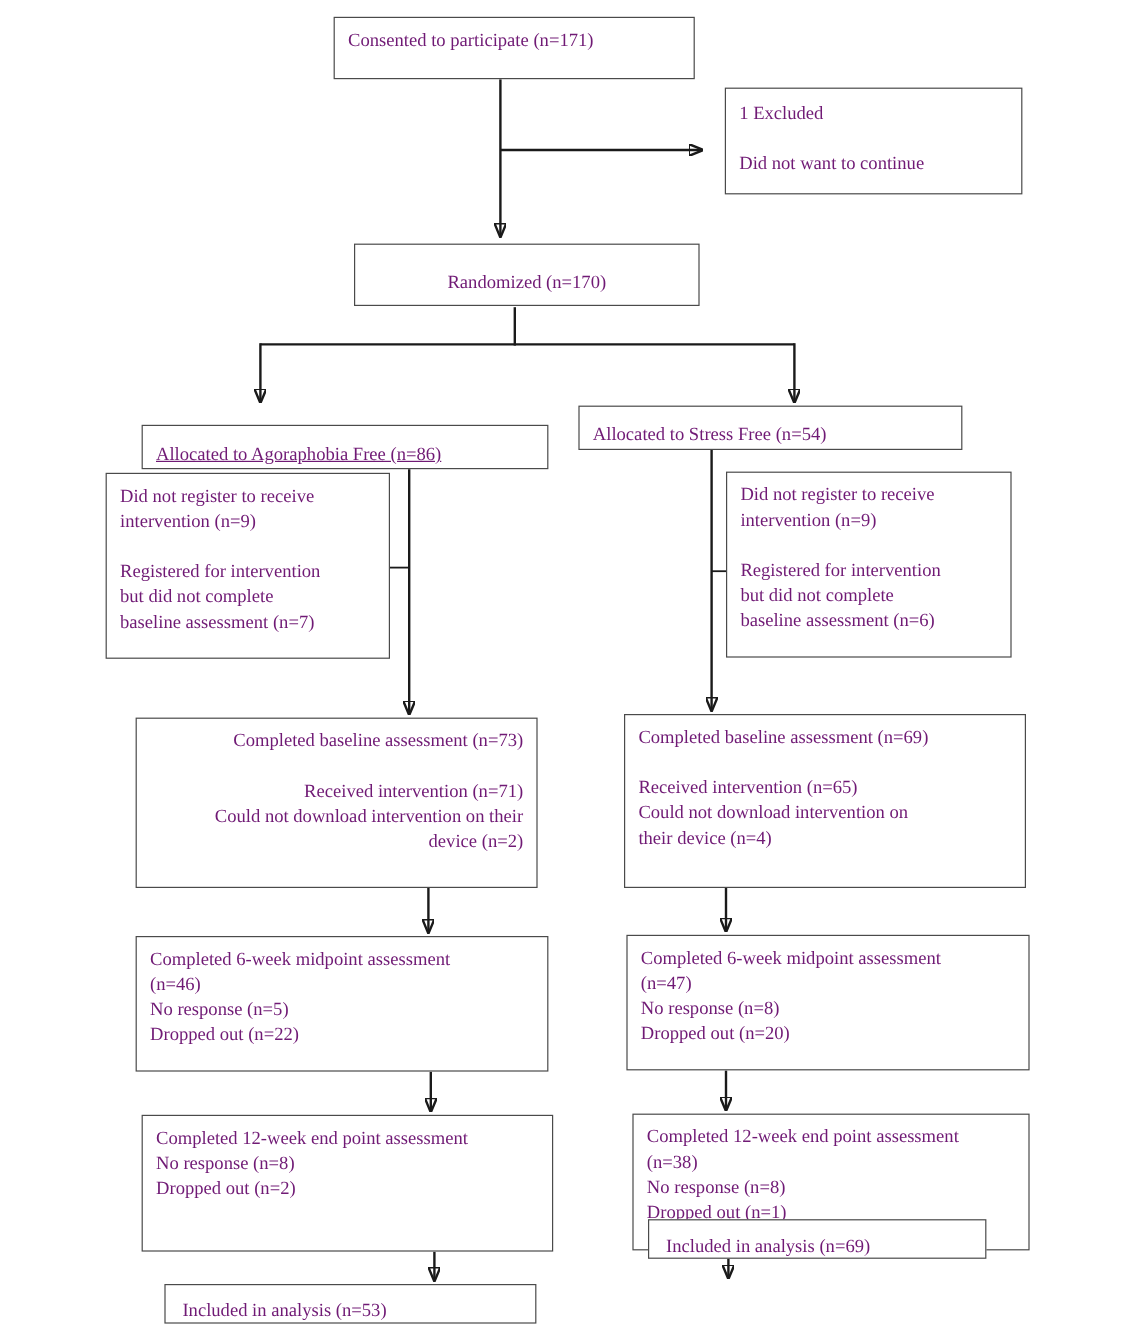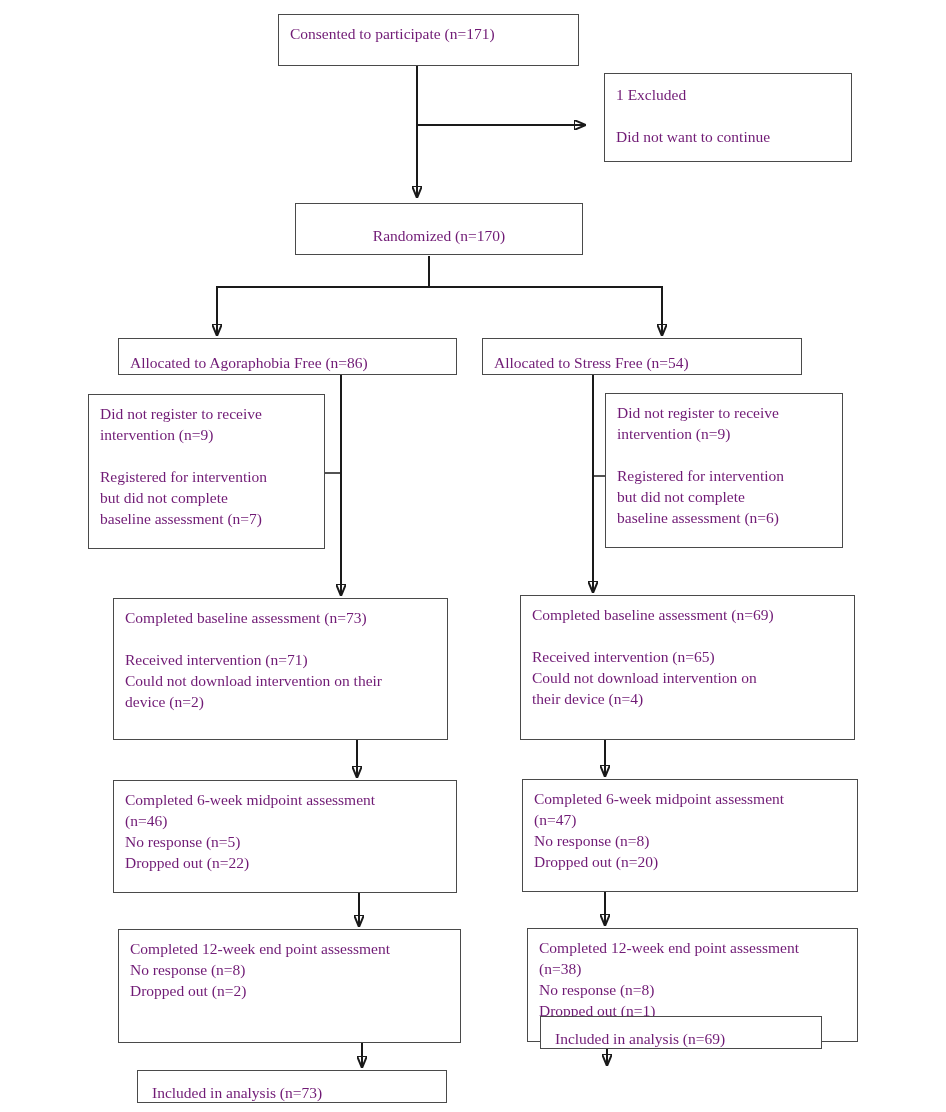--- a/index.html
+++ b/index.html
@@ -70,21 +70,21 @@
   <div class="box" style="left:588px;top:73px;width:248px;height:89px;padding-top:10px;margin-left:16px;">
     <div class="ln">1 Excluded</div>
     <div class="ln"></div>
     <div class="ln">Did not want to continue</div>
   </div>
 
   <div class="box vcenter hcenter" style="left:295px;top:203px;width:288px;height:52px;">
     <div class="ln">Randomized (n=170)</div>
   </div>
 
-  <div class="box vcenter" style="left:118px;top:338px;width:339px;height:37px;">
+  <div class="box vcenter" style="left:118px;top:354px;width:339px;height:37px;text-decoration:underline;">
     <div class="ln">Allocated to Agoraphobia Free (n=86)</div>
   </div>
   <div class="box vcenter" style="left:482px;top:338px;width:320px;height:37px;">
     <div class="ln">Allocated to Stress Free (n=54)</div>
   </div>
 
   <div class="box" style="left:88px;top:394px;width:237px;height:155px;">
     <div class="ln">Did not register to receive</div>
     <div class="ln">intervention (n=9)</div>
     <div class="ln"></div>
@@ -94,21 +94,21 @@
   </div>
   <div class="box" style="left:605px;top:393px;width:238px;height:155px;">
     <div class="ln">Did not register to receive</div>
     <div class="ln">intervention (n=9)</div>
     <div class="ln"></div>
     <div class="ln">Registered for intervention</div>
     <div class="ln">but did not complete</div>
     <div class="ln">baseline assessment (n=6)</div>
   </div>
 
-  <div class="box" style="left:113px;top:598px;width:335px;height:142px;">
+  <div class="box" style="left:113px;top:598px;width:335px;height:142px;text-align:right;">
     <div class="ln">Completed baseline assessment (n=73)</div>
     <div class="ln"></div>
     <div class="ln">Received intervention (n=71)</div>
     <div class="ln">Could not download intervention on their</div>
     <div class="ln">device (n=2)</div>
   </div>
   <div class="box" style="left:520px;top:595px;width:335px;height:145px;">
     <div class="ln">Completed baseline assessment (n=69)</div>
     <div class="ln"></div>
     <div class="ln">Received intervention (n=65)</div>
@@ -135,19 +135,19 @@
     <div class="ln">Dropped out (n=2)</div>
   </div>
   <div class="box" style="left:527px;top:928px;width:331px;height:114px;">
     <div class="ln">Completed 12-week end point assessment</div>
     <div class="ln">(n=38)</div>
     <div class="ln">No response (n=8)</div>
     <div class="ln">Dropped out (n=1)</div>
   </div>
 
   <div class="box vcenter" style="left:137px;top:1070px;width:310px;height:33px;padding-left:14px;">
-    <div class="ln">Included in analysis (n=73)</div>
+    <div class="ln">Included in analysis (n=53)</div>
   </div>
   <div class="box vcenter" style="left:540px;top:1016px;width:282px;height:33px;padding-left:14px;">
     <div class="ln">Included in analysis (n=69)</div>
   </div>
 
 </div>
 
 </body></html>

